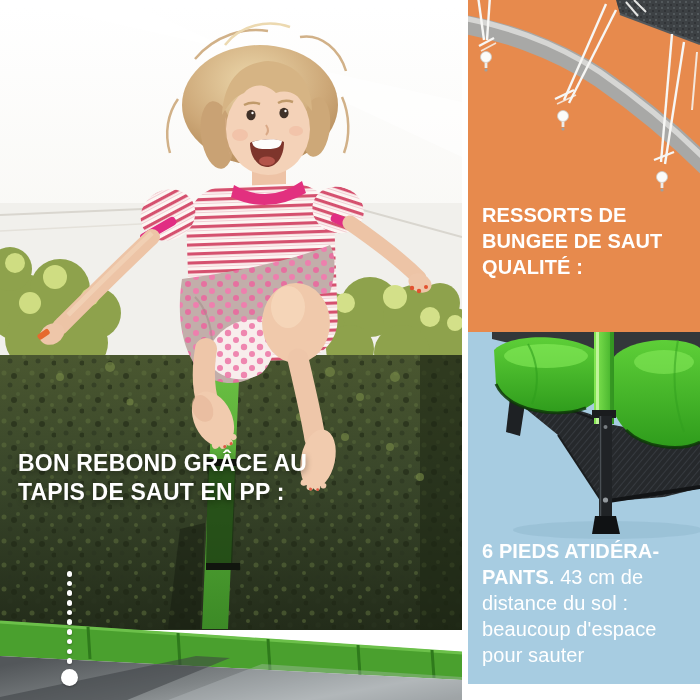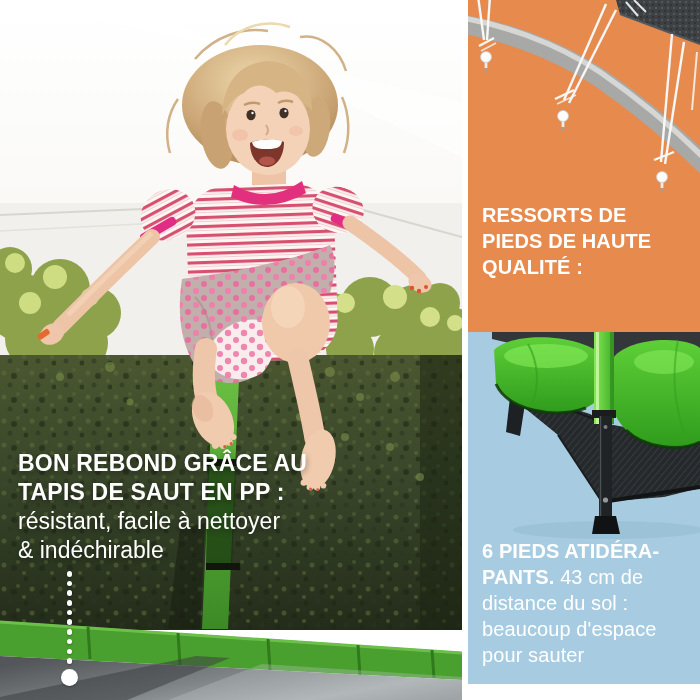--- a/index.html
+++ b/index.html
@@ -255,22 +255,20 @@
           <ellipse cx="267" cy="154" rx="8" ry="4.5" fill="#b3544a"></ellipse>
           <ellipse cx="240" cy="128" rx="8" ry="6" fill="#f0b49a" opacity="0.5"></ellipse>
           <ellipse cx="296" cy="124" rx="7" ry="5" fill="#f0b49a" opacity="0.45"></ellipse>
         </g>
       </g>
     </svg>
 
     <div class="overlay">
       <div class="head pre">BON REBOND GRÂCE AU
 TAPIS DE SAUT EN PP :</div>
-      <div class="pre">résistant, facile à nettoyer
-&amp; indéchirable</div>
     </div>
     <div class="dots">
       <i></i>
         <i></i>
         <i></i>
         <i></i>
         <i></i>
         <i></i>
         <i></i>
         <i></i>
@@ -330,21 +328,21 @@
             </g>
           <g>
               <circle cx="194" cy="177" r="5.5" fill="#fcfcfa" stroke="#c9c9c7" stroke-width="0.8"></circle>
              <rect x="192.6" y="182.5" width="2.8" height="5.5" fill="#ececea"></rect>
              <circle cx="194" cy="190" r="1.6" fill="#a0a09e"></circle>
             </g>
         </g>
       </svg>
       <div class="ptext">
         <div class="b pre">RESSORTS DE
-PIEDS DE HAUTE
+BUNGEE DE SAUT
 QUALITÉ :</div>
       </div>
     </div>
 
     <div class="panel panel-blue">
       <svg width="232" height="352" viewBox="0 0 232 352">
         <defs>
           <linearGradient id="cushG" x1="0" y1="0" x2="0" y2="1">
             <stop offset="0" stop-color="#5ecf38"></stop>
               <stop offset="1" stop-color="#2f9c1c"></stop>

